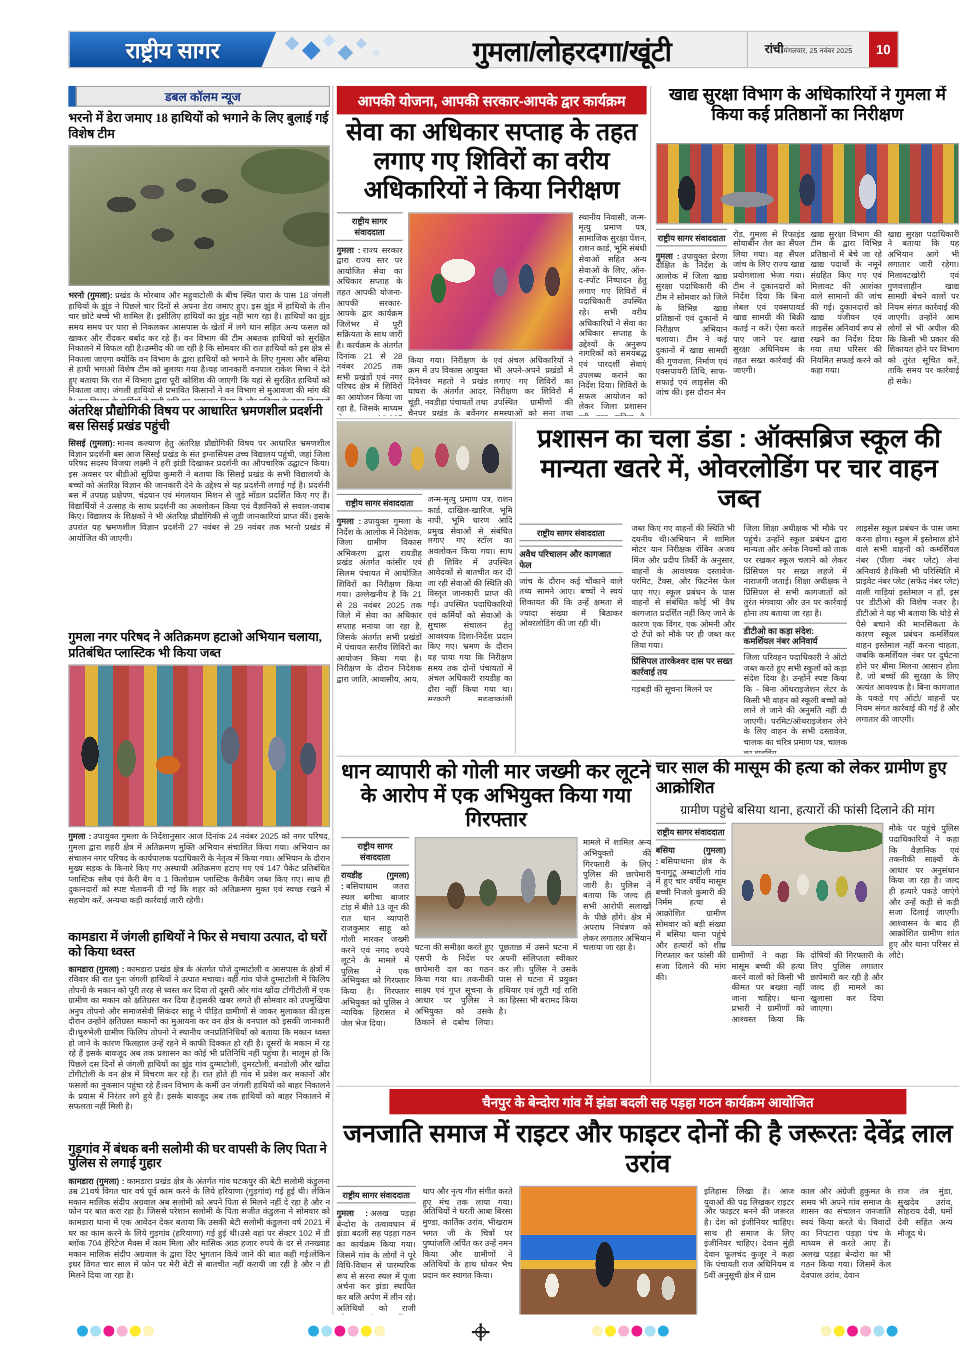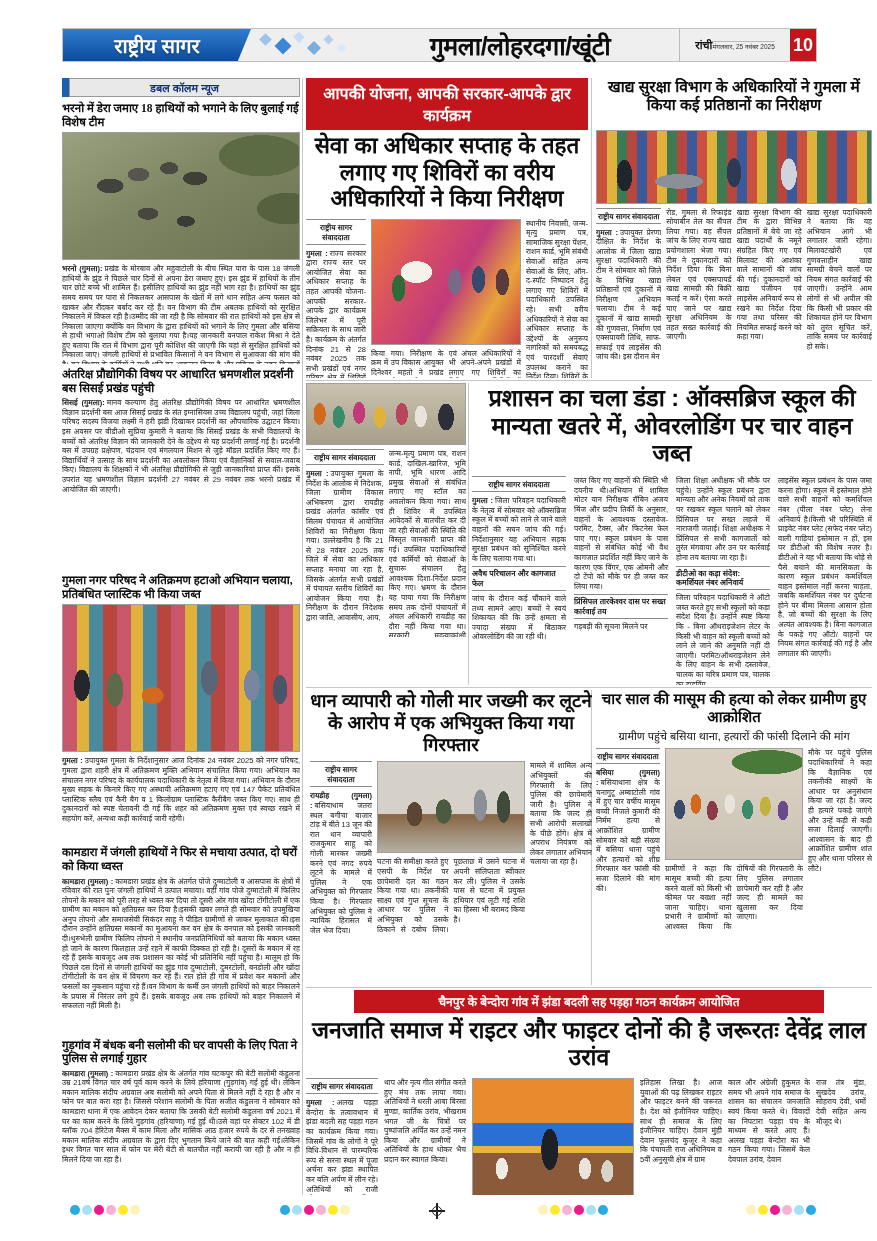--- a/index.html
+++ b/index.html
@@ -19,21 +19,21 @@
   .deco i:nth-child(4){width:10px;height:10px;background:#7badde;left:58px;top:14px;}
   .deco i:nth-child(5){width:7px;height:7px;background:#b3cfec;left:74px;top:7px;}
   .deco i:nth-child(6){width:6px;height:6px;background:#d8e7f5;left:88px;top:16px;}
   .region-title{flex:1;display:flex;align-items:center;justify-content:center;
                 font-size:25px;font-weight:bold;color:#0d0d0d;letter-spacing:-.5px;}
   .city-box{width:110px;border-left:1px solid #bbb;display:flex;flex-direction:row;
             align-items:center;justify-content:center;line-height:1.1;}
   .city-box .city{font-size:11px;font-weight:bold;color:#111;}
   .city-box .date{font-size:6.5px;color:#333;border-top:1px solid #bbb;margin-top:1px;padding-top:1px;}
   .pageno-box{width:26px;background:#c3161c;display:flex;align-items:center;justify-content:center;
-              color:#fff;font-weight:bold;font-size:18px;}
+              color:#fff;font-weight:bold;font-size:12px;}
   .webbar{position:absolute;left:62px;top:61px;width:753px;height:11px;background:#1b7ec2;
           color:#fff;font-size:7.5px;font-weight:bold;display:flex;align-items:center;justify-content:flex-end;padding-right:6px;box-sizing:border-box;}
   
   .hl{font-weight:bold;color:#0d0d0d;line-height:1.18;margin:0;}
   .bodytxt{font-size:7.5px;line-height:1.28;text-align:justify;color:#1c1c1c;margin:0;}
   .bodytxt b{margin-right:2px;}
   .byline{font-size:7.5px;font-weight:bold;text-align:center;border-top:1px solid #8a8a8a;
           border-bottom:1px solid #8a8a8a;padding:2px 1px;margin:0 0 4px;}
   .subhead{font-size:7.8px;font-weight:bold;border-top:1px solid #8a8a8a;border-bottom:1px solid #8a8a8a;
            padding:2px 0;margin:3px 0;text-align:left;line-height:1.2;}
@@ -111,21 +111,21 @@
     radial-gradient(ellipse 10px 18px at 18% 70%,#f0ece2 0 60%,transparent 61%),
     radial-gradient(ellipse 10px 18px at 70% 70%,#e8e4da 0 60%,transparent 61%),
     radial-gradient(ellipse 10px 18px at 84% 72%,#d8d4ca 0 60%,transparent 61%),
     linear-gradient(#e98a2e 34%,#2a6fd4 34% 52%,#e8b43a 52% 58%,#8a5a3a 58% 100%);}
   
   .vrule{position:absolute;width:1px;background:#c6c6c6;}
   .hrule{position:absolute;height:1px;background:#c6c6c6;}
   .band{position:absolute;overflow:hidden;box-sizing:border-box;}
   
   #sw{left:306px;top:78px;width:282px;height:300px;}
-  #sw .kickbar{font-size:16px;padding:4px 0;margin-bottom:3px;}
+  #sw .kickbar{font-size:13px;padding:4px 0;margin-bottom:3px;}
   #sw .hl{font-size:22.5px;text-align:center;margin:2px 0 6px;}
   .sw-grid{display:flex;gap:5px;}
   .sw-c1{width:60px;}
   .sw-mid{width:150px;}
   .sw-c4{width:62px;}
   .twocol{display:flex;gap:5px;margin-top:4px;}
   .twocol > p{flex:1;}
   
   #fs{left:596px;top:78px;width:276px;height:300px;}
   #fs .hl{font-size:15.5px;text-align:center;margin:0 0 15px;}
@@ -143,21 +143,21 @@
   .sc-cols > div{flex:1;}
   
   #paddy{left:310px;top:690px;width:282px;height:295px;}
   #paddy .hl{font-size:18.5px;text-align:center;margin:0 0 6px;}
   .pd-grid{display:flex;gap:5px;}
   .pd-c1{width:62px;}
   .pd-mid{width:148px;}
   .pd-c3{width:62px;}
   
   #murder{left:596px;top:690px;width:276px;height:295px;}
-  #murder .hl{font-size:15px;text-align:center;margin:0 0 3px;}
+  #murder .hl{font-size:15px;margin:0 0 3px;}
   #murder .sub2{font-size:11px;font-weight:normal;text-align:center;margin:0 0 5px;color:#111;}
   .md-grid{display:flex;gap:5px;}
   .md-c1{width:64px;}
   .md-mid{width:138px;}
   .md-c3{width:64px;}
   
   #padha{left:306px;top:990px;width:566px;height:205px;}
   #padha .kickbar{width:470px;margin:0 auto 4px;font-size:12px;padding:3px 0;}
   #padha .hl{font-size:23px;text-align:center;margin:2px 0 7px;}
   .pa-grid{display:flex;gap:6px;}
@@ -282,21 +282,20 @@
           <p class="bodytxt" style="height:188px;overflow:hidden;">जन्म-मृत्यु प्रमाण पत्र, राशन कार्ड, दाखिल-खारिज, भूमि नापी, भूमि धारण आदि प्रमुख सेवाओं से संबंधित लगाए गए स्टॉल का अवलोकन किया गया। साथ ही शिविर में उपस्थित आवेदकों से बातचीत कर दी जा रही सेवाओं की स्थिति की विस्तृत जानकारी प्राप्त की गई। उपस्थित पदाधिकारियों एवं कर्मियों को सेवाओं के सुचारू संचालन हेतु आवश्यक दिशा-निर्देश प्रदान किए गए। भ्रमण के दौरान यह पाया गया कि निरीक्षण समय तक दोनों पंचायतों में अंचल अधिकारी रायडीह का दौरा नहीं किया गया था। सरकारी महत्वाकांक्षी कार्यक्रम से जुड़ी इस लापरवाही को कर्तव्य के प्रति शिथिलता, अरुचि एवं स्वेच्छाचारिता के रूप में देखा गया।</p>
         </div>
     </div>
   </div>
 
   <div class="band" id="school">
     <p class="hl">प्रशासन का चला डंडा : ऑक्सब्रिज स्कूल की मान्यता खतरे में, ओवरलोडिंग पर चार वाहन जब्त</p>
     <div class="sc-cols">
       <div>
         <div class="byline">राष्ट्रीय सागर संवाददाता</div>
-        <p class="bodytxt"><b>गुमला :</b><span>जिला परिवहन पदाधिकारी के नेतृत्व में सोमवार को ऑक्सब्रिज स्कूल में बच्चों को लाने ले जाने वाले वाहनों की सघन जांच की गई। निर्देशानुसार यह अभियान सड़क सुरक्षा प्रबंधन को सुनिश्चित करने के लिए चलाया गया था।</span></p>
         <div class="subhead">अवैध परिचालन और कागजात फेल</div>
         <p class="bodytxt">जांच के दौरान कई चौंकाने वाले तथ्य सामने आए। बच्चों ने स्वयं शिकायत की कि उन्हें क्षमता से ज्यादा संख्या में बिठाकर ओवरलोडिंग की जा रही थी।</p>
       </div>
       <div>
         <p class="bodytxt">जब्त किए गए वाहनों की स्थिति भी दयनीय थी।अभियान में शामिल मोटर यान निरीक्षक रॉबिन अजय मिंज और प्रदीप तिर्की के अनुसार, वाहनों के आवश्यक दस्तावेज- परमिट, टैक्स, और फिटनेस फेल पाए गए। स्कूल प्रबंधन के पास वाहनों से संबंधित कोई भी वैध कागजात प्रदर्शित नहीं किए जाने के कारण एक विंगर, एक ओमनी और दो टेंपो को मौके पर ही जब्त कर लिया गया।</p>
         <div class="subhead">प्रिंसिपल तारकेश्वर दास पर सख्त कार्रवाई तय</div>
         <p class="bodytxt">गड़बड़ी की सूचना मिलने पर</p>
       </div>
       <div>
         <p class="bodytxt">जिला शिक्षा अधीक्षक भी मौके पर पहुंचे। उन्होंने स्कूल प्रबंधन द्वारा मान्यता और अनेक नियमों को ताक पर रखकर स्कूल चलाने को लेकर प्रिंसिपल पर सख्त लहजे में नाराजगी जताई। शिक्षा अधीक्षक ने प्रिंसिपल से सभी कागजातों को तुरंत मंगवाया और उन पर कार्रवाई होना तय बताया जा रहा है।</p>

